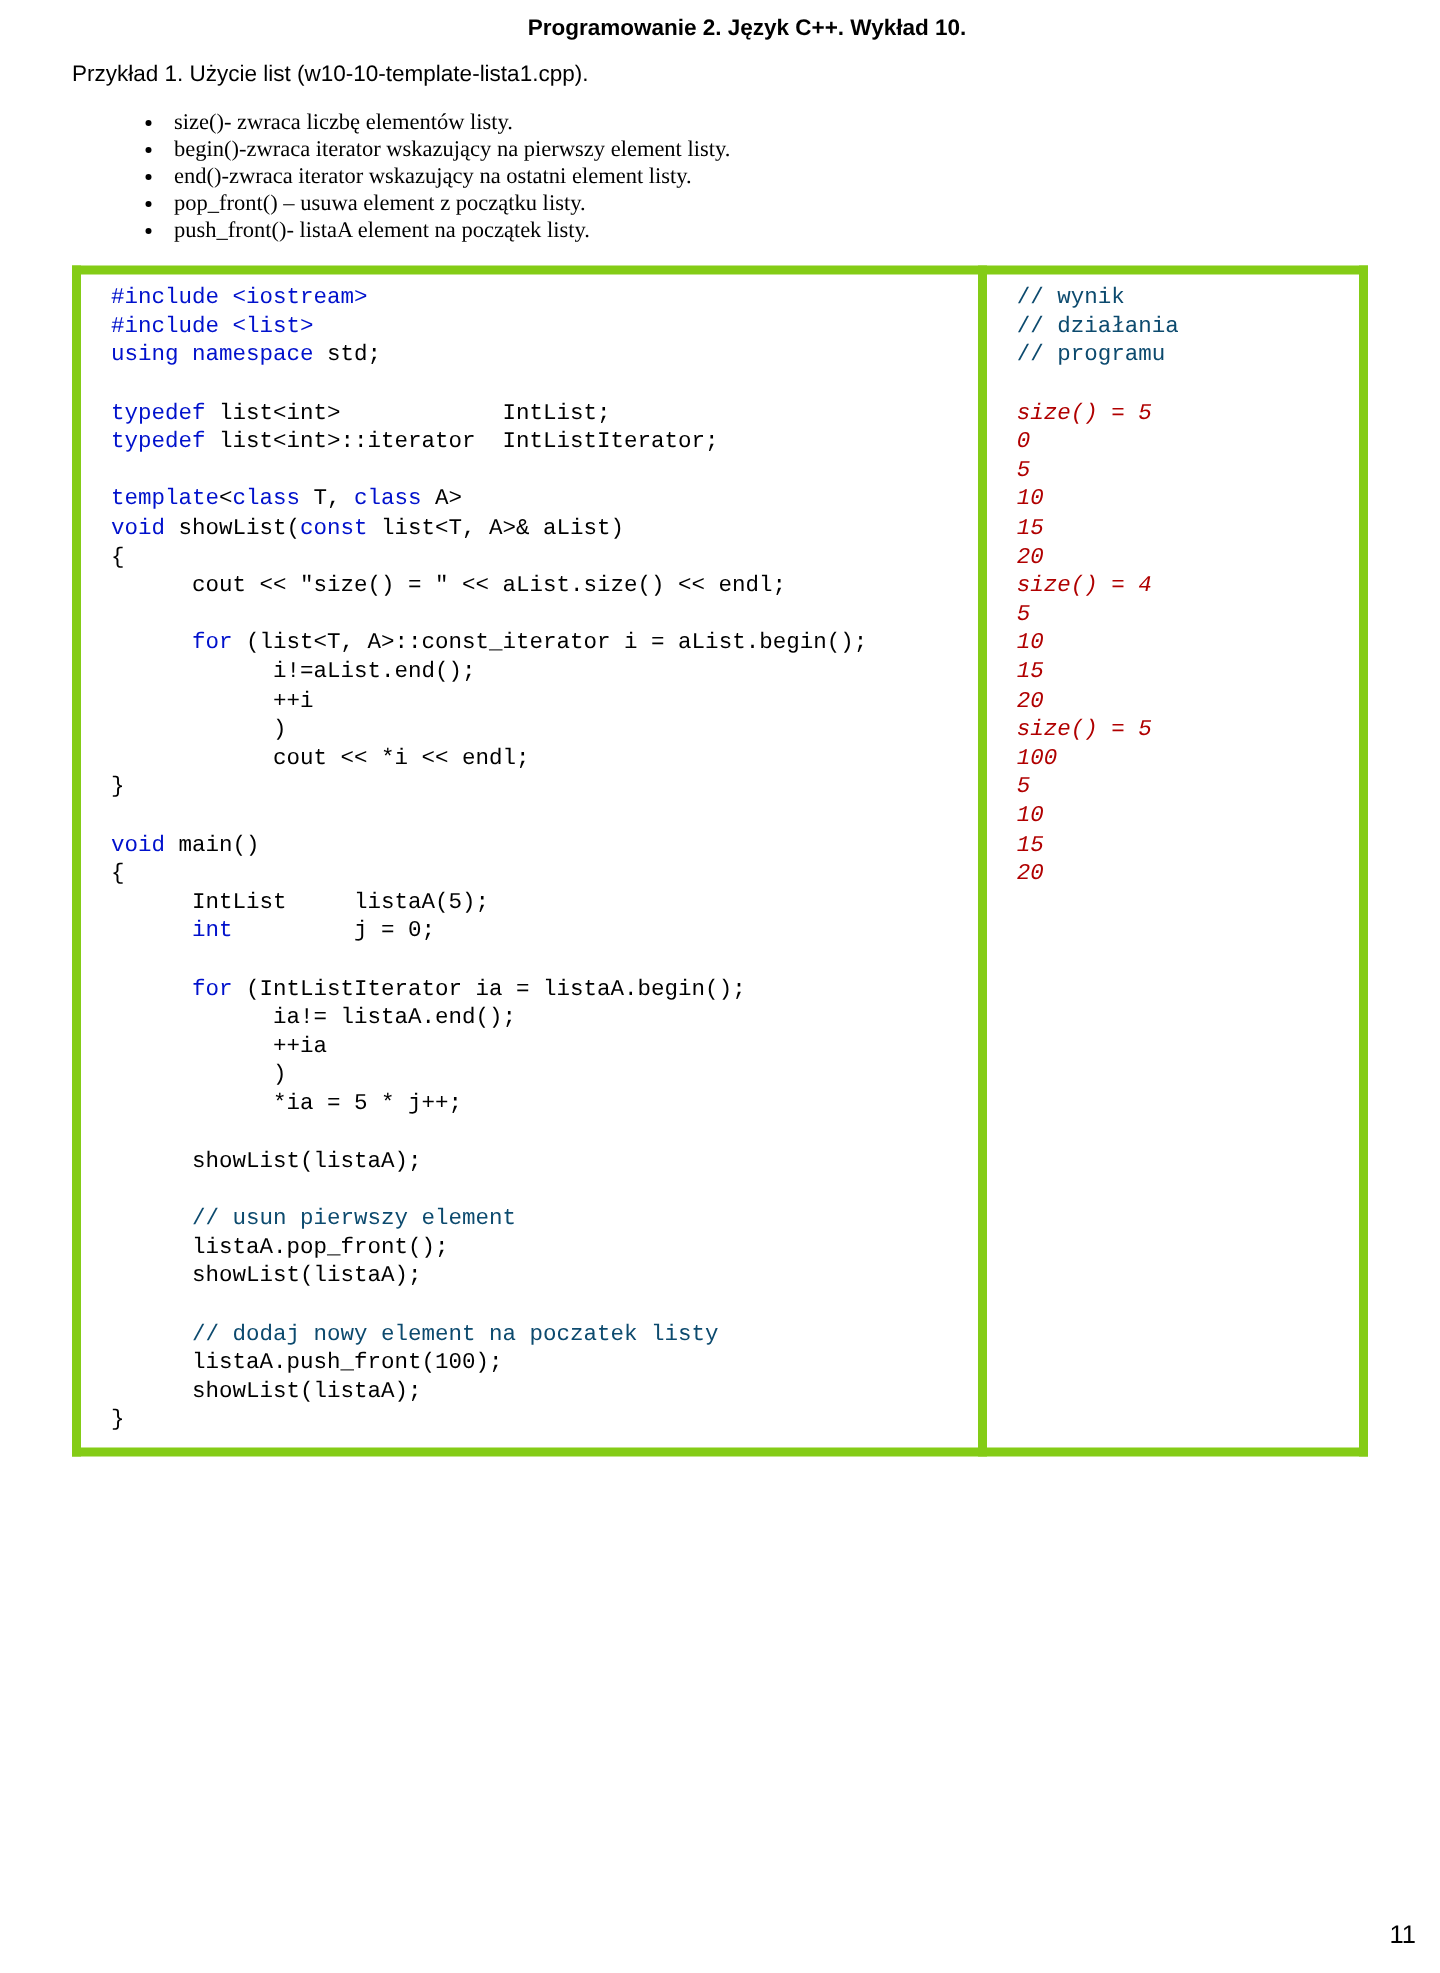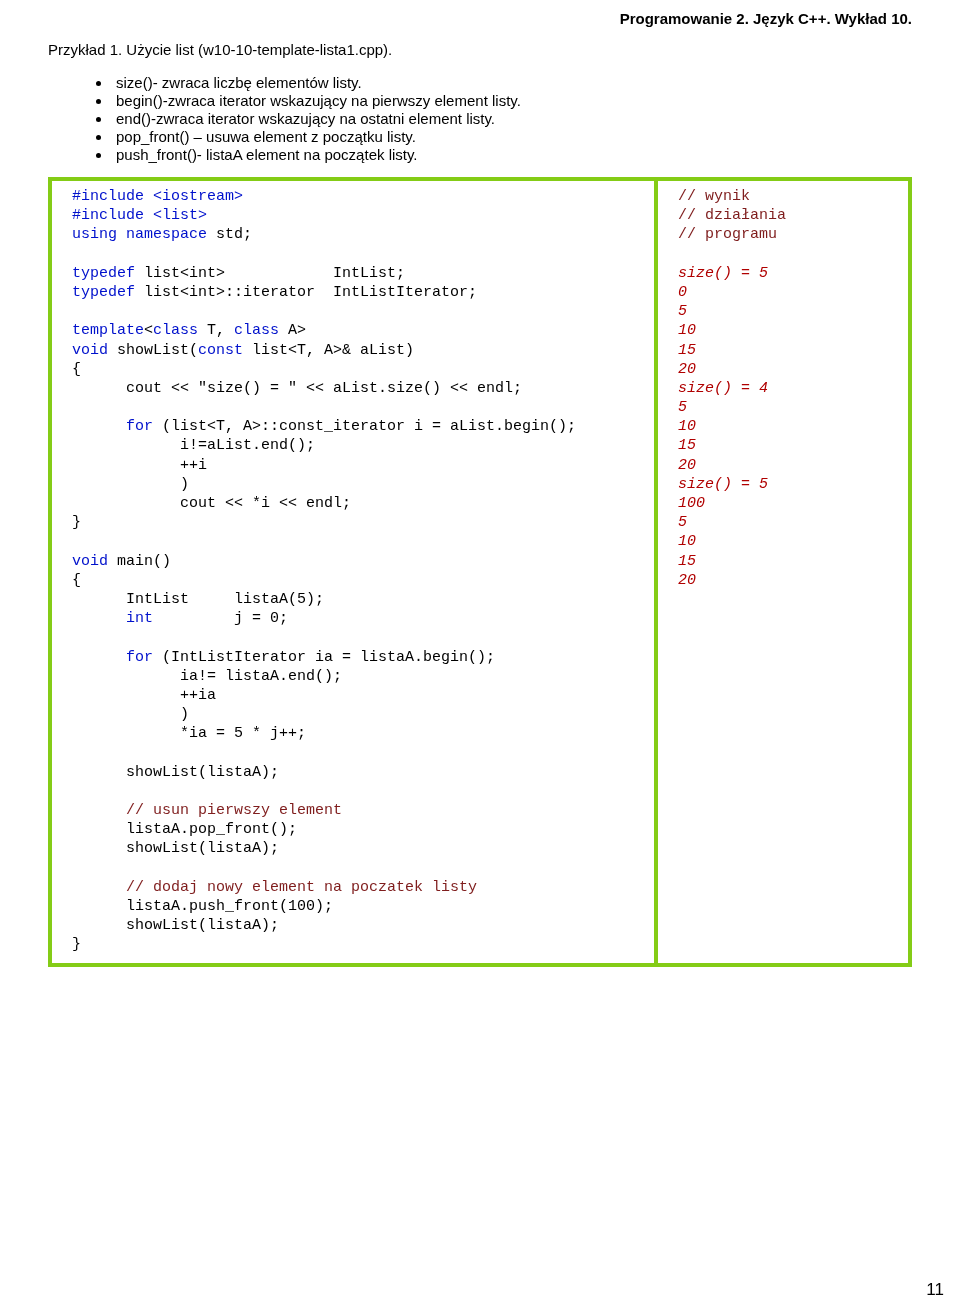--- a/index.html
+++ b/index.html
@@ -11,62 +11,62 @@
     padding: 0;
     width: 960px;
   }
   .page {
     padding: 10px 48px 20px 48px;
     position: relative;
     min-height: 1280px;
   }
   .header-title {
     font-weight: bold;
-    text-align: right;
+    text-align: center;
     margin-left: 36px;
     margin-bottom: 14px;
   }
   .example-title {
     margin-bottom: 12px;
   }
   .intro-line {
     margin-bottom: 2px;
   }
   .bullets {
     margin: 16px 0 14px 0;
     padding-left: 64px;
-    font-family: Liberation Sans, sans-serif;
+    font-family: Liberation Serif, serif;
     font-size: 15px;
   }
   .bullets li {
     list-style: disc;
     margin-bottom: 1px;
     padding-left: 4px;
   }
   .code-table {
     width: 100%;
     border-collapse: collapse;
     table-layout: fixed;
   }
   .code-table td {
-    border: 4px solid #84cc16;
+    border: 6px solid #84cc16;
     vertical-align: top;
     padding: 6px 8px 8px 20px;
   }
   .code-table td.left { width: 72%; }
   .code-table td.right { width: 28%; }
   pre.code {
     font-family: "Courier New", Courier, monospace;
     font-size: 15px;
     line-height: 1.28;
     margin: 0;
     white-space: pre;
   }
   .blue { color: #0011cc; }
-  .green { color: #7f1d1d; }
+  .green { color: #0c4a6e; }
   .red  { color: #b00000; font-style: italic; }
   .pagenum {
     position: absolute;
     right: 16px;
     bottom: 10px;
     font-size: 17px;
   }
 </style>
 </head>
 <body>

